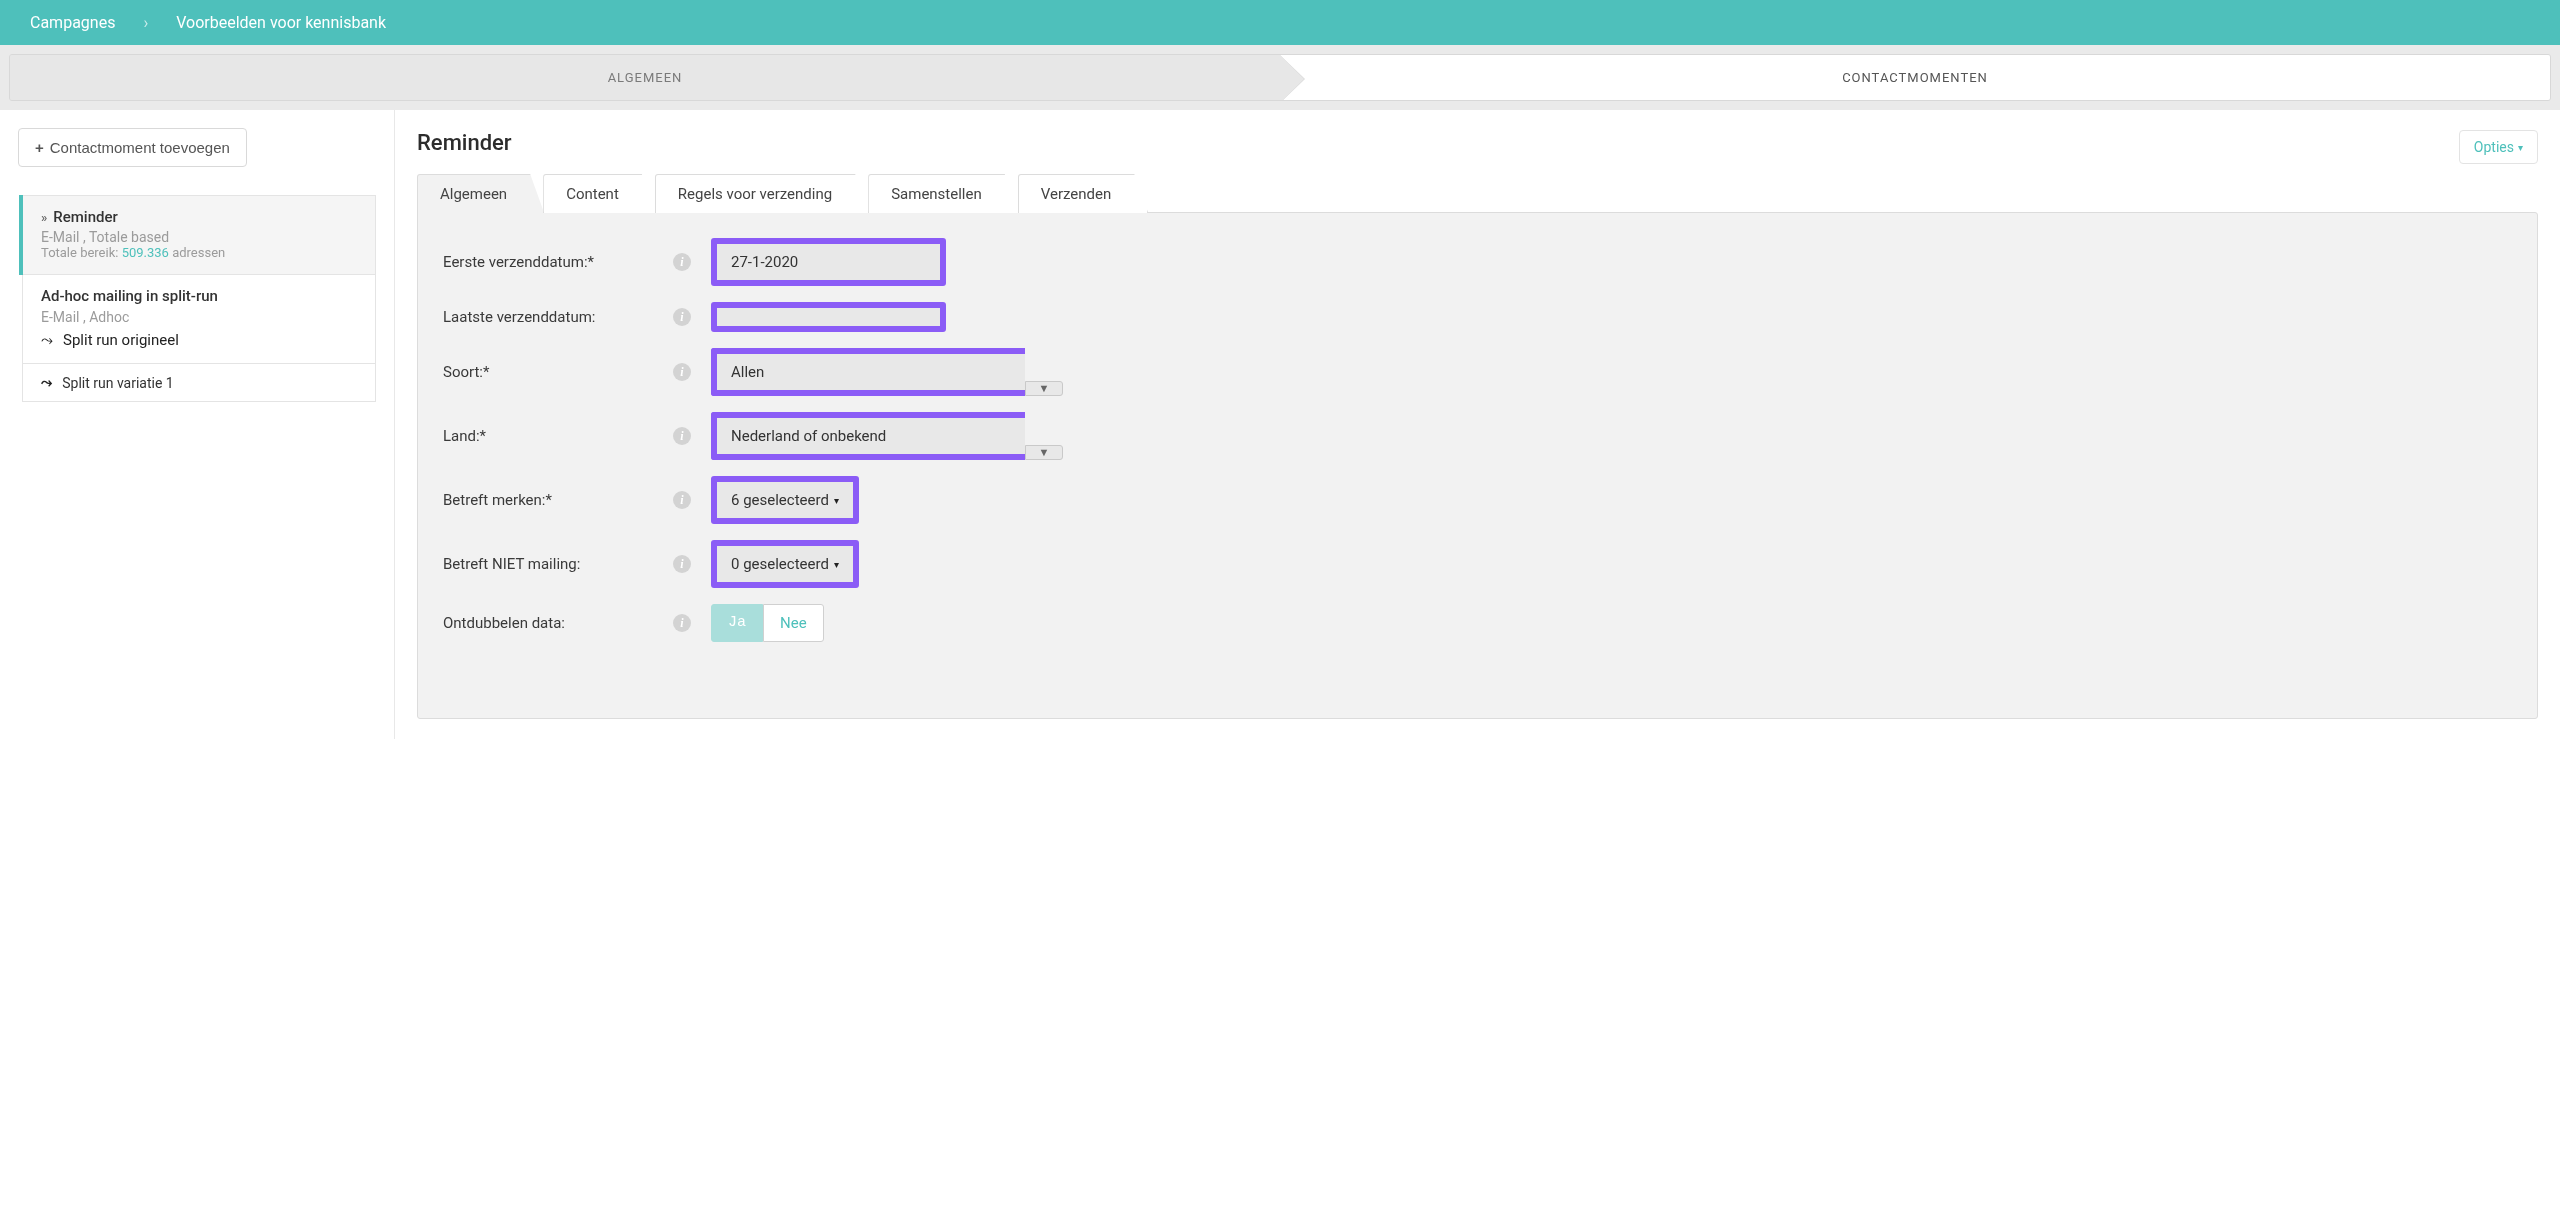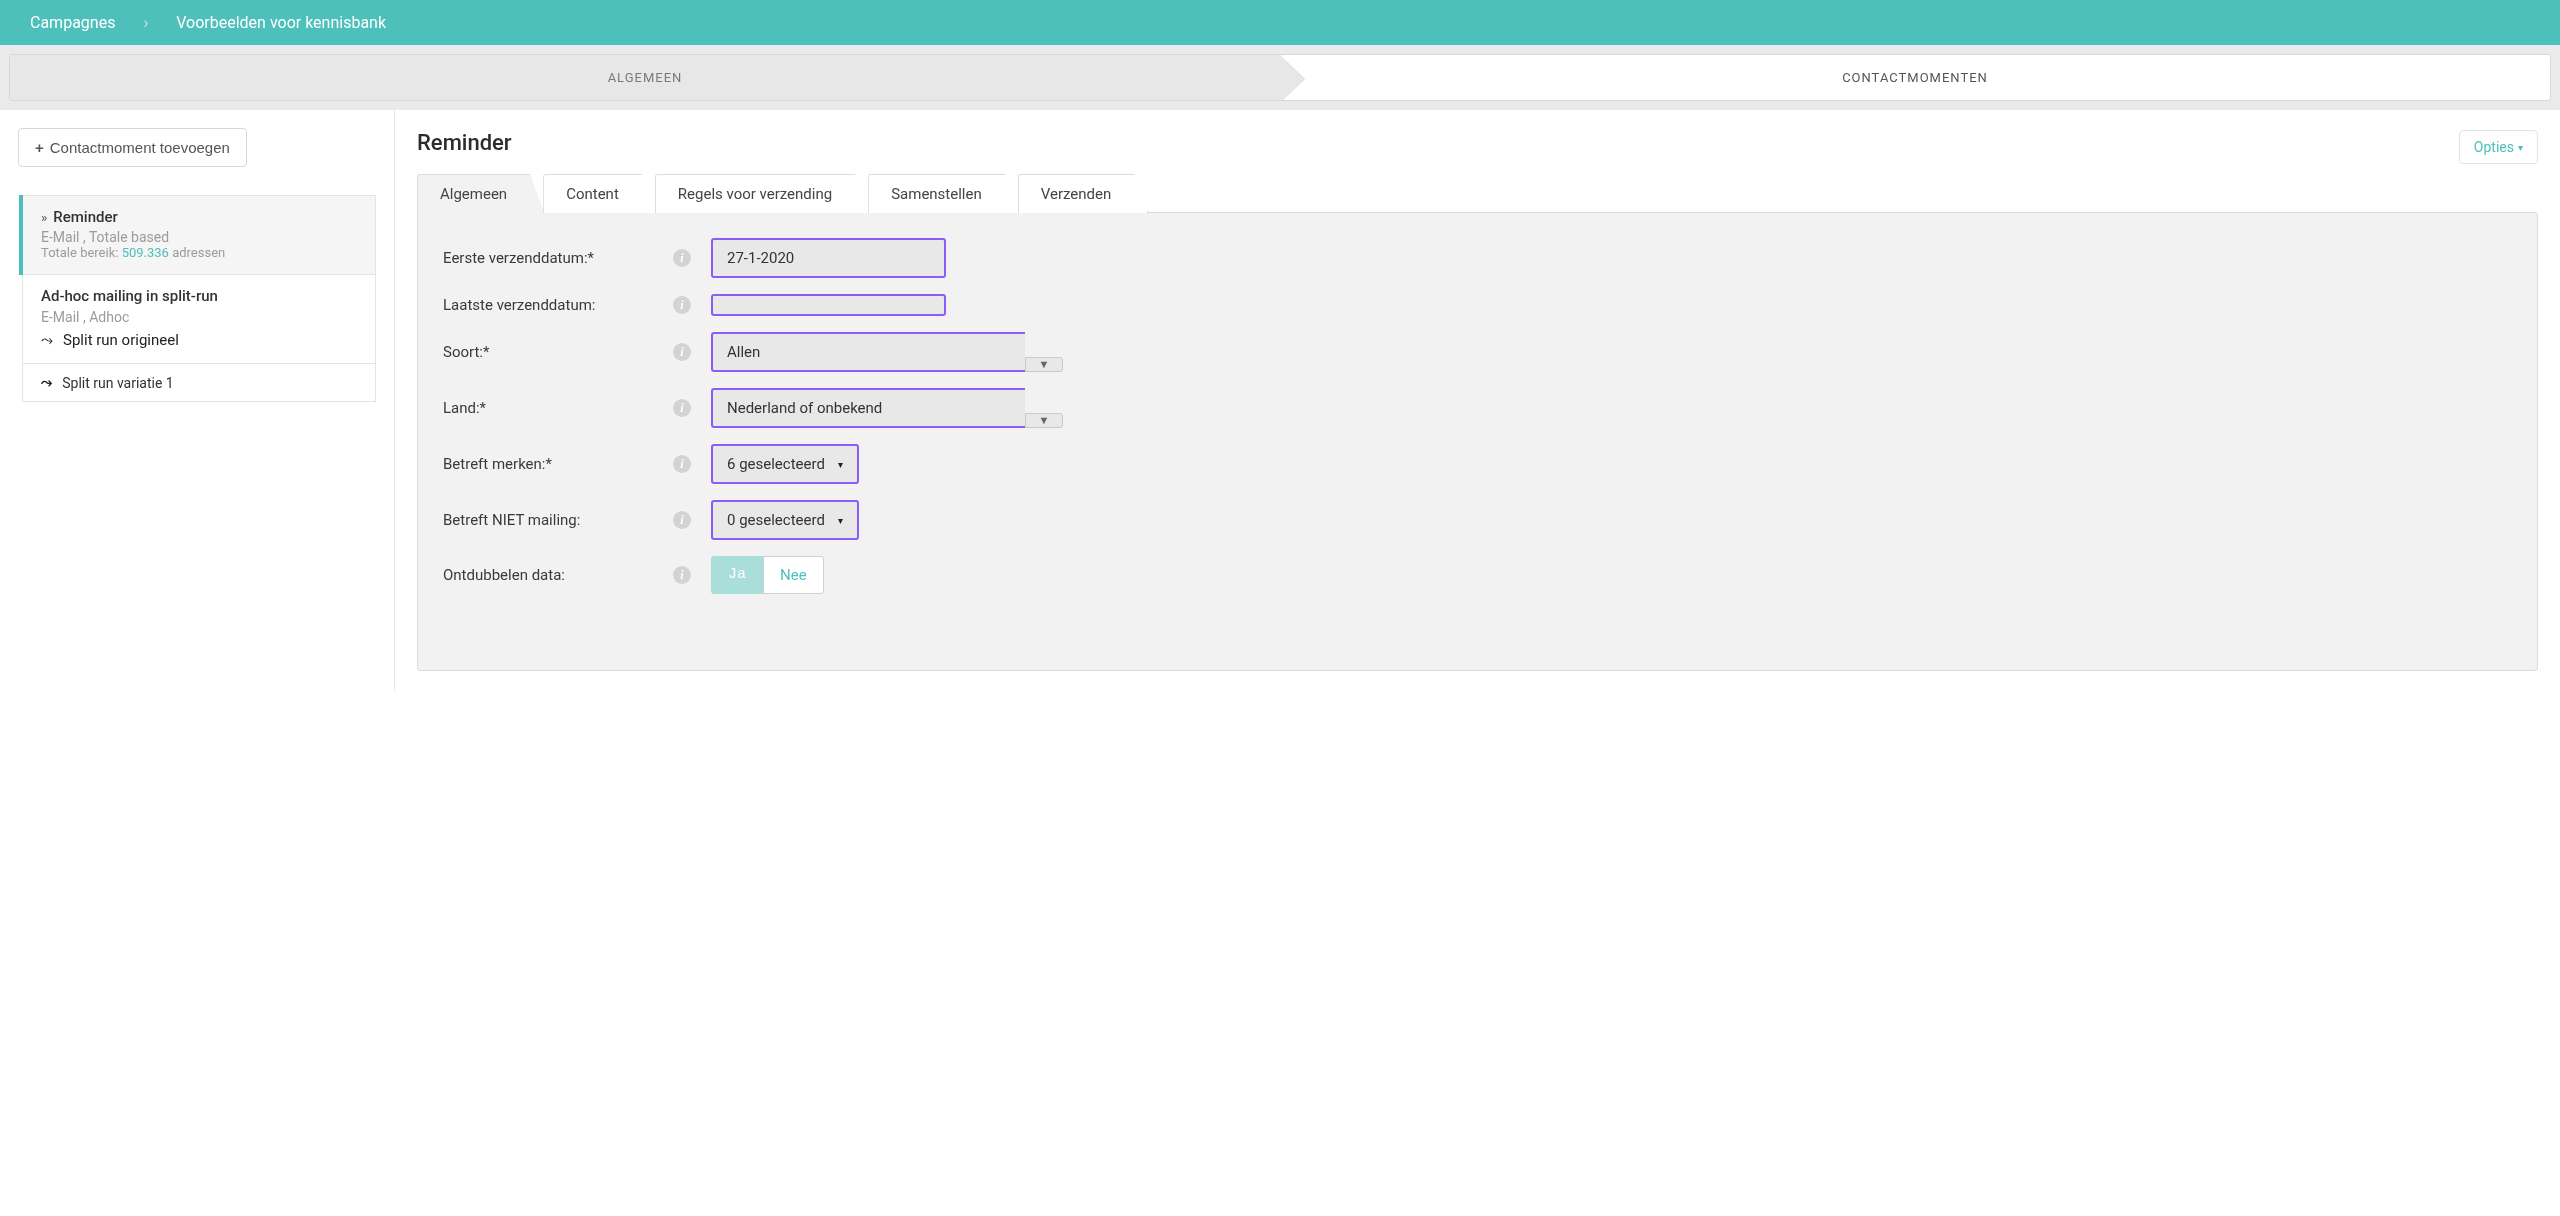--- a/index.html
+++ b/index.html
@@ -254,21 +254,21 @@
     align-items:center;
     justify-content:center;
     margin-right: 20px;
     flex-shrink:0;
     font-style: italic;
     font-family: Georgia, serif;
     font-weight:bold;
   }
 
   .text-input, .select-box, .multi-select {
-    border:2px solid #8b5cf6;
+    border:6px solid #8b5cf6;
     background:#e8e8e8;
     padding: 9px 14px;
     font-size:15px;
     color:#333;
     border-radius:3px;
   }
   .text-input {
     width: 235px;
   }
   .select-wrap {

